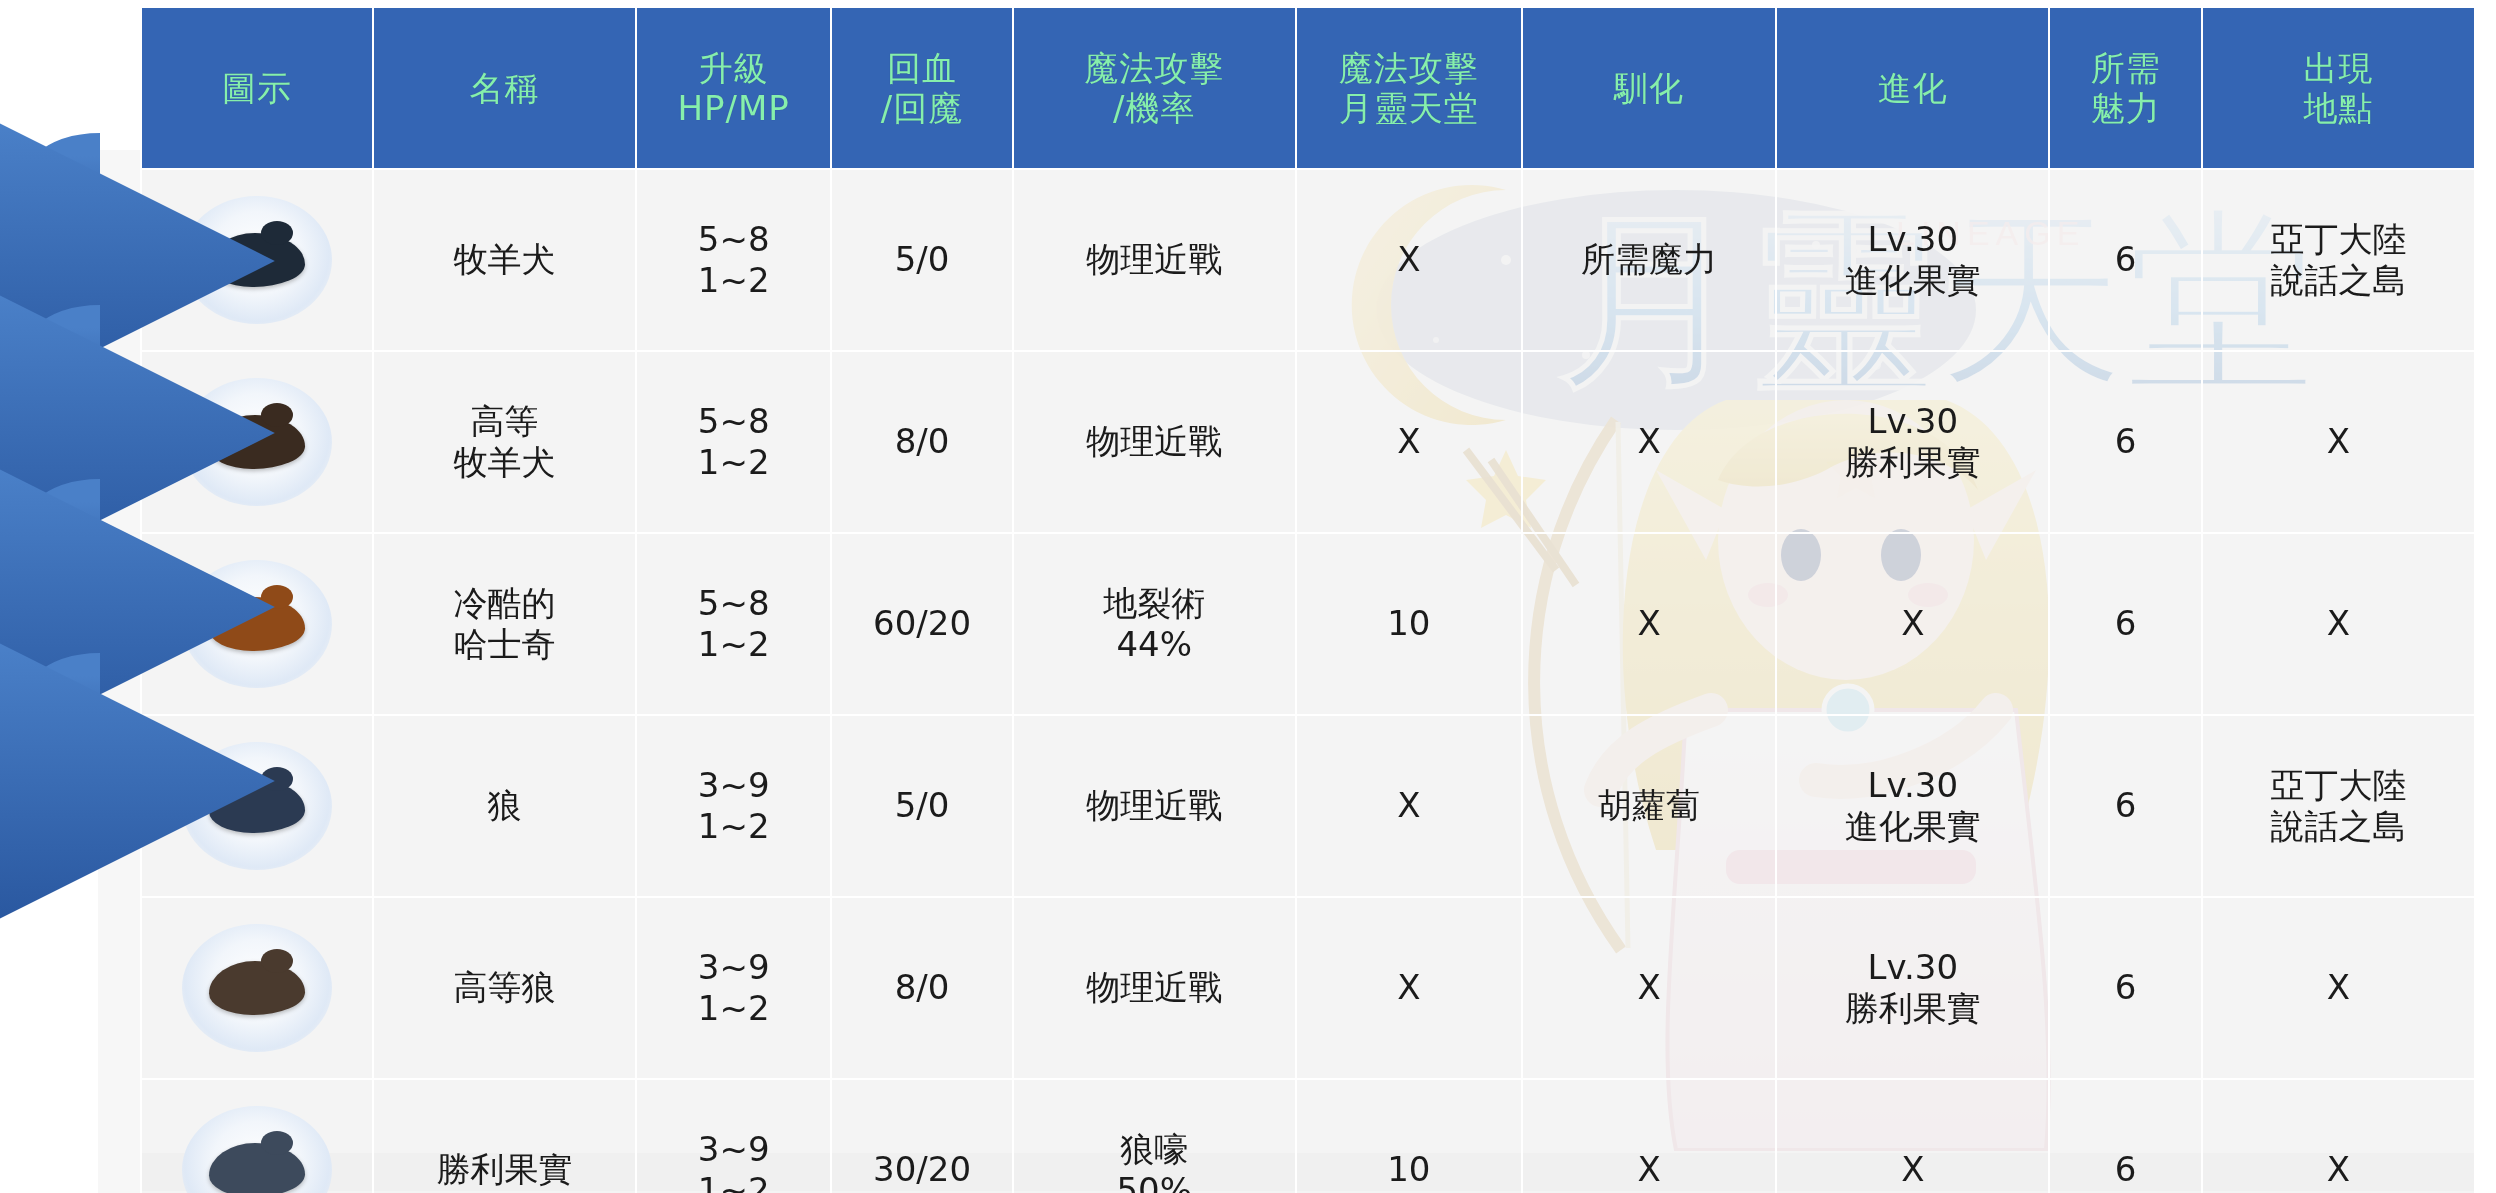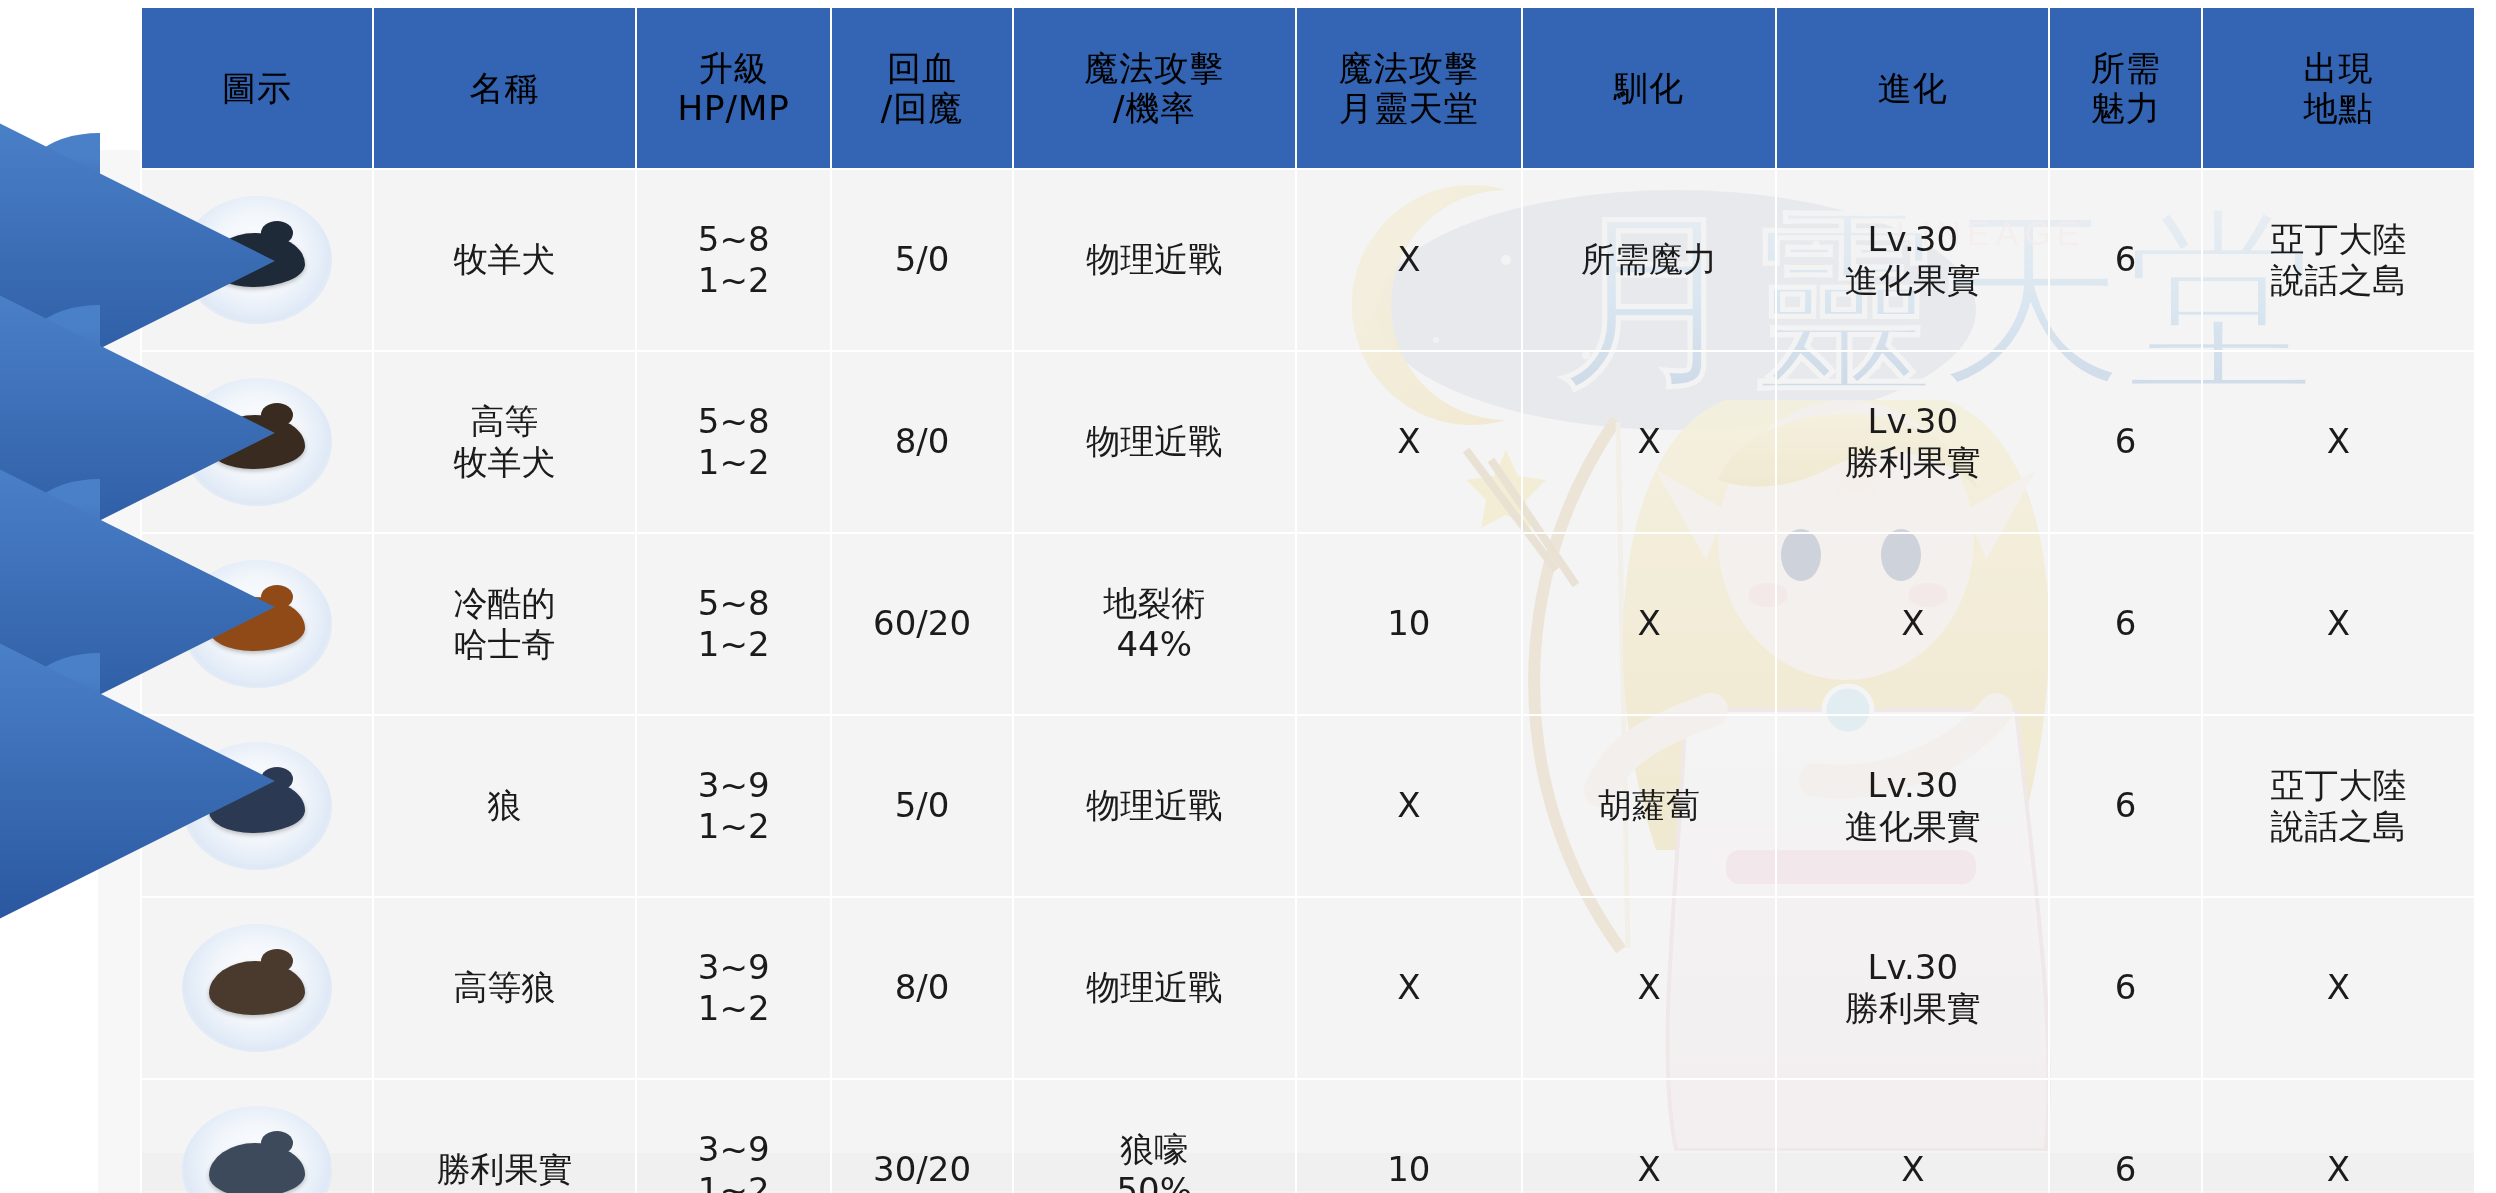--- a/index.html
+++ b/index.html
@@ -36,21 +36,21 @@
     width: 2336px;
     z-index: 2;
   }
   table.pet-table {
     border-collapse: collapse;
     table-layout: fixed;
     width: 2336px;
   }
   table.pet-table th {
     background: #3465b4;
-    color: #000000;
+    color: #86efac;
     border: 2px solid #ffffff;
     font-size: 34px;
     font-weight: normal;
     line-height: 1.18;
     padding: 10px 4px;
     height: 140px;
     letter-spacing: 1px;
     text-shadow: 0 0 1px rgba(0,0,0,0.25);
   }
   table.pet-table td {

